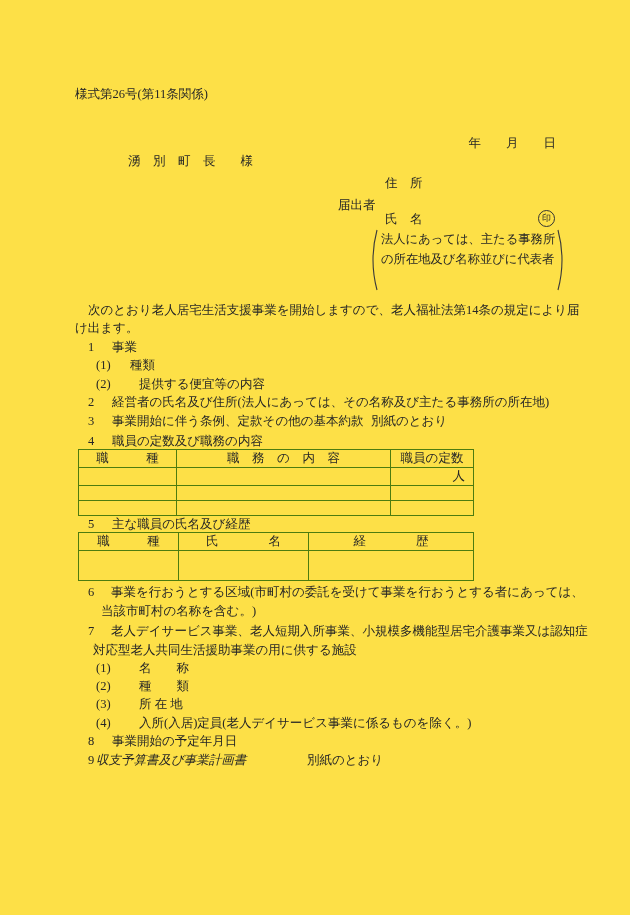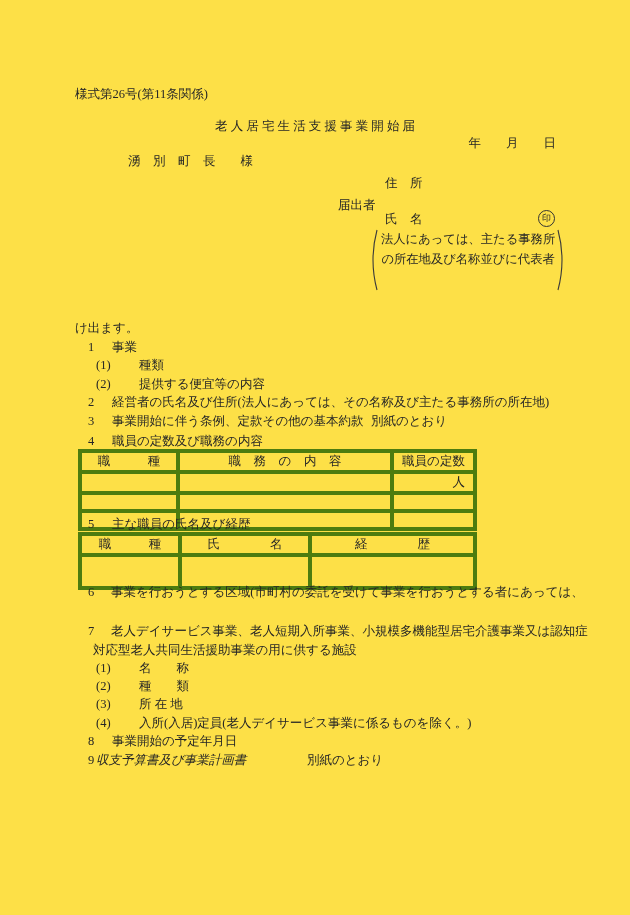--- a/index.html
+++ b/index.html
@@ -9,24 +9,24 @@
     background:#fde047;
     color:#262626;
     font-family:"Liberation Serif","DejaVu Serif",serif;
     font-size:12.5px;
     overflow:hidden;
   }
   .abs{position:absolute;white-space:nowrap;line-height:1.2;}
   .line{position:absolute;left:0;top:0;width:630px;height:18px;}
   .line span{position:absolute;top:0;white-space:nowrap;line-height:1.2;}
   .doc-title{left:0;width:630px;text-align:center;}
-  .note-text div{white-space:nowrap;line-height:20px;text-align:center;}
+  .note-text div{white-space:nowrap;line-height:20px;}
   table.tbl{position:absolute;left:78px;border-collapse:collapse;table-layout:fixed;}
   table.tbl th, table.tbl td{
-    border:4px solid #4d7c0f;
+    border:1px solid #4d7c0f;
     padding:0;margin:0;
     font-weight:normal;
     font-size:12.5px;
     color:#262626;
     text-align:center;
     vertical-align:middle;
     overflow:hidden;
   }
   table.tbl th{height:16px;}
   #staff-table td{height:14px;}
@@ -42,21 +42,20 @@
   }
   svg.bracket{position:absolute;}
 </style>
 </head>
 <body>
 
 <div class="page">
 
   <div class="abs" style="left:75px;top:87px;">様式第26号(第11条関係)</div>
 
-  <div class="abs doc-title" style="top:119px;">老 人 居 宅 生 活 支 援 事 業 開 始 届</div>
 
   <div class="abs" style="right:74px;top:136px;">年　　月　　日</div>
 
   <div class="abs" style="left:88px;top:154px;margin-left:40px;">湧　別　町　長　　様</div>
 
   <div class="abs" style="left:385px;top:176px;">住　所</div>
 
   <div class="abs" style="left:338px;top:198px;font-family:Liberation Serif, serif;">届出者</div>
 
   <div class="abs" style="left:385px;top:212px;">氏　名</div>
@@ -69,29 +68,30 @@
     <path d="M10 2 Q2 32 10 62" fill="none" stroke="#3a3a3a" stroke-width="1.1"></path>
   </svg>
   <div class="abs note-text" style="left:381px;top:229px;font-size:12.3px;">
     <div>法人にあっては、主たる事務所</div>
     <div>の所在地及び名称並びに代表者</div>
   </div>
   <svg class="bracket" style="left:556px;top:228px;" width="12" height="64" viewBox="0 0 12 64">
     <path d="M2 2 Q10 32 2 62" fill="none" stroke="#3a3a3a" stroke-width="1.1"></path>
   </svg>
 
+  <div class="abs" style="left:88px;top:303px;">次のとおり老人居宅生活支援事業を開始しますので、老人福祉法第14条の規定により届</div>
   <div class="abs" style="left:75px;top:321px;">け出ます。</div>
 
   <div class="line" style="top:340px;">
     <span style="left:88px;">1</span>
     <span style="left:112px;">事業</span>
   </div>
   <div class="line" style="top:358px;">
     <span style="left:96px;">(1)</span>
-    <span style="left:139px;text-align:center;">種類</span>
+    <span style="left:130px;text-align:center;">種類</span>
   </div>
   <div class="line" style="top:377px;">
     <span style="left:96px;">(2)</span>
     <span style="left:139px;">提供する便宜等の内容</span>
   </div>
   <div class="line" style="top:395px;">
     <span style="left:88px;">2</span>
     <span style="left:112px;">経営者の氏名及び住所(法人にあっては、その名称及び主たる事務所の所在地)</span>
   </div>
   <div class="line" style="top:414px;">
@@ -156,20 +156,23 @@
       <td></td>
       <td></td>
     </tr>
   </tbody>
     </table>
 
   <div class="line" style="top:585px;">
     <span style="left:88px;">6</span>
     <span style="left:111px;">事業を行おうとする区域(市町村の委託を受けて事業を行おうとする者にあっては、</span>
   </div>
+  <div class="line" style="top:604px;">
+    <span style="left:101px;">当該市町村の名称を含む。)</span>
+  </div>
   <div class="line" style="top:624px;">
     <span style="left:88px;">7</span>
     <span style="left:111px;">老人デイサービス事業、老人短期入所事業、小規模多機能型居宅介護事業又は認知症</span>
   </div>
   <div class="line" style="top:643px;">
     <span style="left:93px;">対応型老人共同生活援助事業の用に供する施設</span>
   </div>
   <div class="line" style="top:661px;">
     <span style="left:96px;">(1)</span>
     <span style="left:139px;">名　　称</span>

